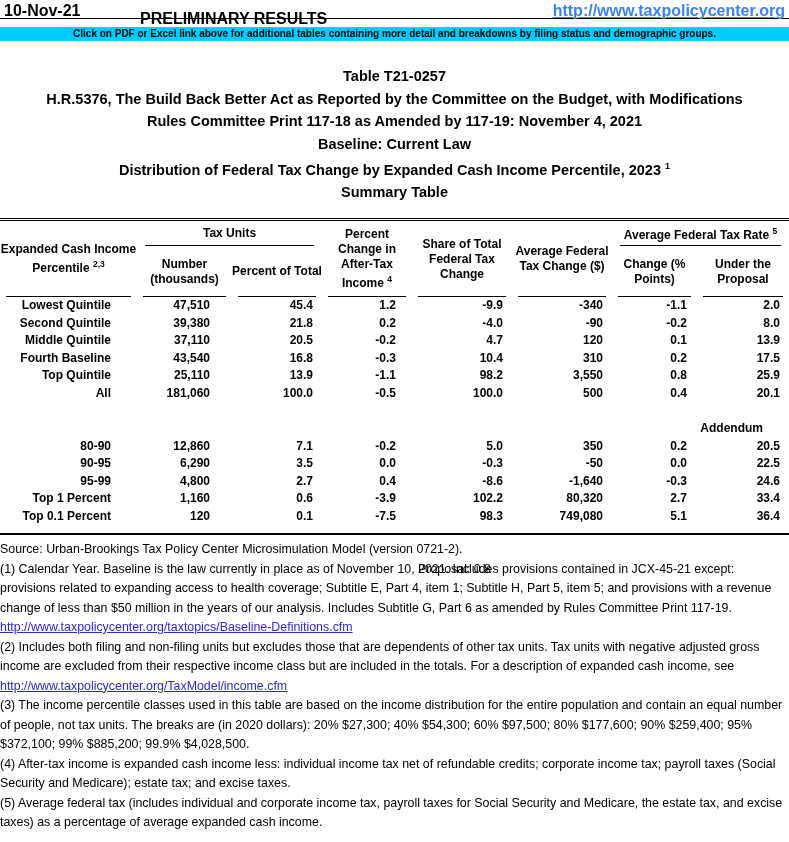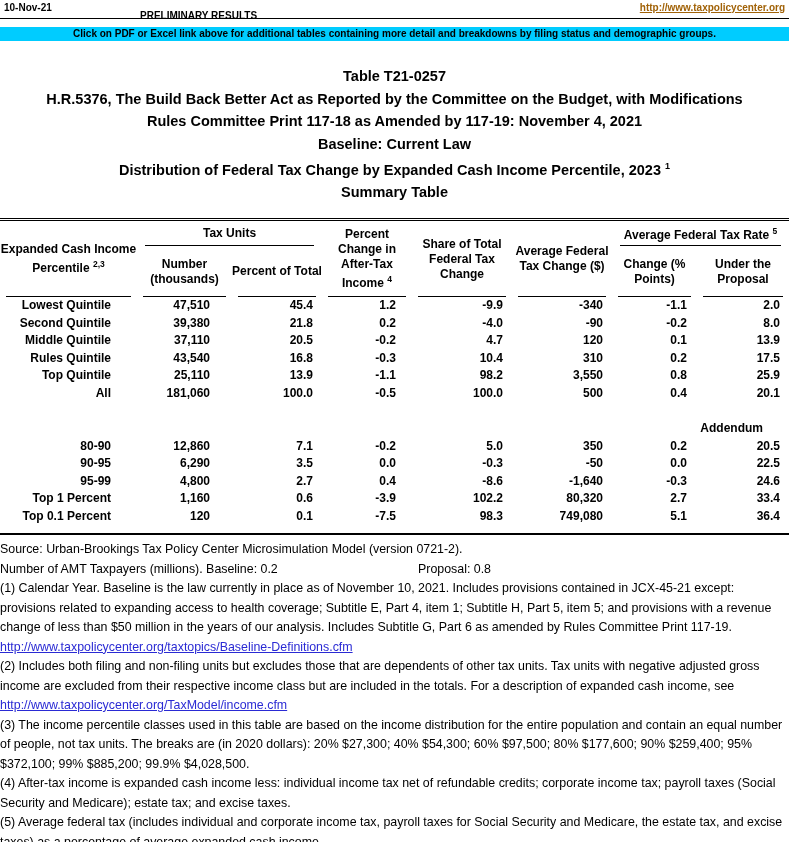--- a/index.html
+++ b/index.html
@@ -4,25 +4,25 @@
 <style>
   html,body{margin:0;padding:0;background:#fff;}
   body{
     width:789px;height:842px;overflow:hidden;position:relative;
     font-family:"Liberation Sans",sans-serif;color:#000;
     -webkit-font-smoothing:antialiased;
   }
   
   .top-row{
     position:relative;height:18px;border-bottom:1.5px solid #000;
-    font-size:10px;font-weight:bold;
+    font-size:16px;font-weight:bold;
   }
   .top-date{position:absolute;left:4px;top:2px;}
   .top-prelim{position:absolute;left:140px;top:10px;}
-  .top-link{position:absolute;right:4px;top:2px;color:#a16207;text-decoration:underline;}
+  .top-link{position:absolute;right:4px;top:2px;color:#3b82f6;text-decoration:underline;}
   
   .banner{
     height:14px;background:#00ccff;text-align:center;
     font-size:10px;font-weight:bold;line-height:14px;color:#000;
     overflow:hidden;white-space:nowrap;margin-top:8px;
   }
   
   .titles{margin-top:24px;text-align:center;font-weight:bold;font-size:14.5px;line-height:22.5px;}
   .titles sup{font-size:9px;}
   
@@ -140,21 +140,21 @@
       <td>Middle Quintile</td>
       <td>37,110</td>
         <td>20.5</td>
         <td>-0.2</td>
         <td>4.7</td>
         <td>120</td>
         <td>0.1</td>
         <td>13.9</td>
     </tr>
     <tr>
-      <td>Rules Quintile</td>
+      <td>Fourth Baseline</td>
       <td>43,540</td>
         <td>16.8</td>
         <td>-0.3</td>
         <td>10.4</td>
         <td>310</td>
         <td>0.2</td>
         <td>17.5</td>
     </tr>
     <tr>
       <td>Top Quintile</td>
@@ -234,21 +234,20 @@
     </tr>
     <tr class="spacer-sm">
         <td colspan="8"></td>
       </tr>
   </tbody>
 </table>
 
 <div class="footer">
   <div class="line">Source: Urban-Brookings Tax Policy Center Microsimulation Model (version 0721-2).</div>
   <div class="line amt-line">
-    <span>Number of AMT Taxpayers (millions).  Baseline: 0.2</span>
     <span class="amt-proposal">Proposal: 0.8</span>
   </div>
   <div class="line">(1) Calendar Year. Baseline is the law currently in place as of November 10, 2021. Includes provisions contained in JCX-45-21 except: provisions related to expanding access to health coverage; Subtitle E, Part 4, item 1; Subtitle H, Part 5, item 5; and provisions with a revenue change of less than $50 million in the years of our analysis. Includes Subtitle G, Part 6 as amended by Rules Committee Print 117-19.</div>
   <a class="flink" href="#">http://www.taxpolicycenter.org/taxtopics/Baseline-Definitions.cfm</a>
   <div class="line">(2) Includes both filing and non-filing units but excludes those that are dependents of other tax units. Tax units with negative adjusted gross income are excluded from their respective income class but are included in the totals. For a description of expanded cash income, see</div>
   <a class="flink" href="#">http://www.taxpolicycenter.org/TaxModel/income.cfm</a>
   <div class="line">(3) The income percentile classes used in this table are based on the income distribution for the entire population and contain an equal number of people, not tax units. The breaks are (in 2020 dollars): 20% $27,300; 40% $54,300; 60% $97,500; 80% $177,600; 90% $259,400; 95% $372,100; 99% $885,200; 99.9% $4,028,500.</div>
   <div class="line">(4) After-tax income is expanded cash income less: individual income tax net of refundable credits; corporate income tax; payroll taxes (Social Security and Medicare); estate tax; and excise taxes.</div>
   <div class="line">(5) Average federal tax (includes individual and corporate income tax, payroll taxes for Social Security and Medicare, the estate tax, and excise taxes) as a percentage of average expanded cash income.</div>
 </div>

